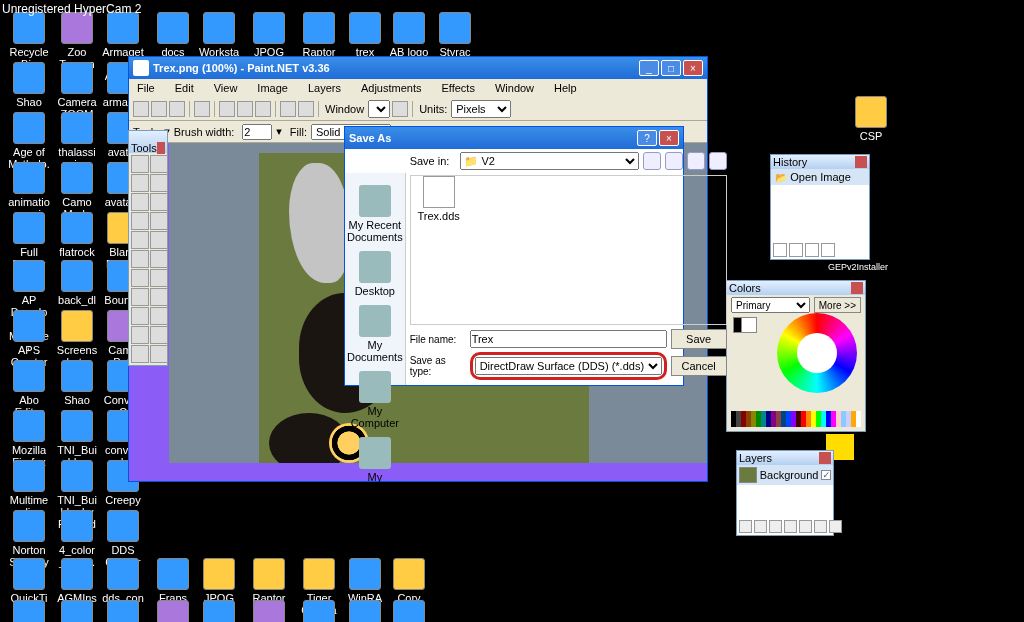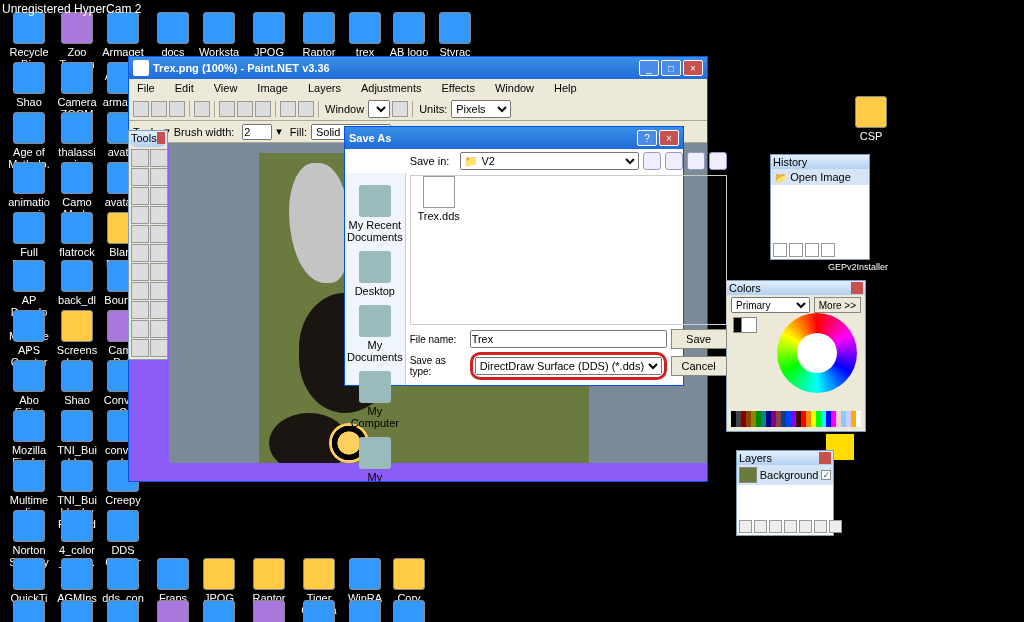--- a/index.html
+++ b/index.html
@@ -39,21 +39,21 @@
 .canvas .spot3 { position: absolute; left: 40px; top: 140px; width: 100px; height: 120px; background: #1a1510; border-radius: 50% 40% 60% 50%; }
 .canvas .spot4 { position: absolute; left: 10px; top: 260px; width: 80px; height: 60px; background: #1a1510; border-radius: 50%; }
 .canvas .eye { position: absolute; left: 70px; top: 270px; width: 40px; height: 40px; background: radial-gradient(#ffd060 40%,#000 42%, #000 60%, #ffd060 62%); border-radius: 50%; }
 
 .statusbar { position: absolute; bottom: 0; left: 0; right: 0; height: 18px; background: #ece9d8; border-top: 1px solid #aca899; display: flex; align-items: center; padding: 0 4px; font-size: 10px; }
 .statusbar .hint { flex: 1; }
 .statusbar .cell { border-left: 1px solid #aca899; padding: 0 8px; }
 
 
 .tools-pal { position: absolute; left: 128px; top: 130px; width: 40px; background: #ece9d8; border: 1px solid #7a9ebd; z-index: 5; }
-.tools-pal .phead { height: 16px; background: linear-gradient(#e3efff,#b4d0f0); font-size: 10px; padding: 1px 2px; display:flex;border-radius:8px; }
+.tools-pal .phead { height: 16px; background: linear-gradient(#e3efff,#b4d0f0); font-size: 10px; padding: 11px 2px; display:flex; }
 .tools-pal .phead .t { flex:1; }
 .tools-pal .phead .x { width:12px; height:12px; background:#c75050; }
 .tools-grid { display: grid; grid-template-columns: 18px 18px; gap: 1px; padding: 2px; }
 .tools-grid .tool { width: 18px; height: 18px; background: #ddd; border: 1px solid #999; }
 
 
 .saveas { position: absolute; left: 344px; top: 126px; width: 340px; height: 260px; background: #fff; border: 1px solid #0054e3; z-index: 20; }
 .saveas .titlebar { background: linear-gradient(#3a8fe6,#1f6bd8); }
 .sa-body { display: flex; height: calc(100% - 22px); }
 .sa-places { width: 62px; background: #f0f4fb; border-right: 1px solid #ccc; padding: 12px 2px; margin-top: 24px; }
@@ -69,21 +69,21 @@
 .sa-file .ico { width: 32px; height: 32px; background: #fff; border: 1px solid #999; margin: 0 auto 2px; }
 .sa-bottom { padding: 2px 4px; }
 .sa-row { display: flex; align-items: center; margin-bottom: 3px; gap: 4px; }
 .sa-row .lbl { width: 56px; font-size: 10px; }
 .sa-row select, .sa-row input { flex: 1; height: 18px; font-size: 11px; }
 .sa-row .btn { width: 56px; height: 20px; background: #ece9d8; border: 1px solid #888; font-size: 11px; }
 .highlight { border: 3px solid #d02020; border-radius: 10px; padding: 2px; }
 
 
 .history-pal { position: absolute; left: 770px; top: 154px; width: 100px; height: 106px; background: #fff; border: 1px solid #7a9ebd; z-index: 3; }
-.history-pal .phead { height: 14px; background: linear-gradient(#e3efff,#b4d0f0); font-size: 10px; padding: 1px 2px; display:flex;flex-direction:column; }
+.history-pal .phead { height: 14px; background: linear-gradient(#e3efff,#b4d0f0); font-size: 10px; padding: 1px 2px; display:flex; }
 .history-pal .phead .t { flex:1; }
 .history-pal .phead .x { width:12px;height:12px;background:#c75050; }
 .history-pal .hitem { padding: 2px 4px; background: #d6e5f5; font-size: 10px; }
 .history-pal .hbtns { position: absolute; bottom: 2px; left: 2px; display:flex; gap:2px; }
 .history-pal .hbtns div { width:14px;height:14px;border:1px solid #999; }
 
 
 .colors-pal { position: absolute; left: 726px; top: 280px; width: 140px; height: 152px; background: #ece9d8; border: 1px solid #7a9ebd; z-index: 3; }
 .colors-pal .phead { height: 14px; background: linear-gradient(#e3efff,#b4d0f0); font-size: 10px; padding: 1px 2px; display:flex; }
 .colors-pal .phead .t{flex:1;} .colors-pal .phead .x{width:12px;height:12px;background:#c75050;}

